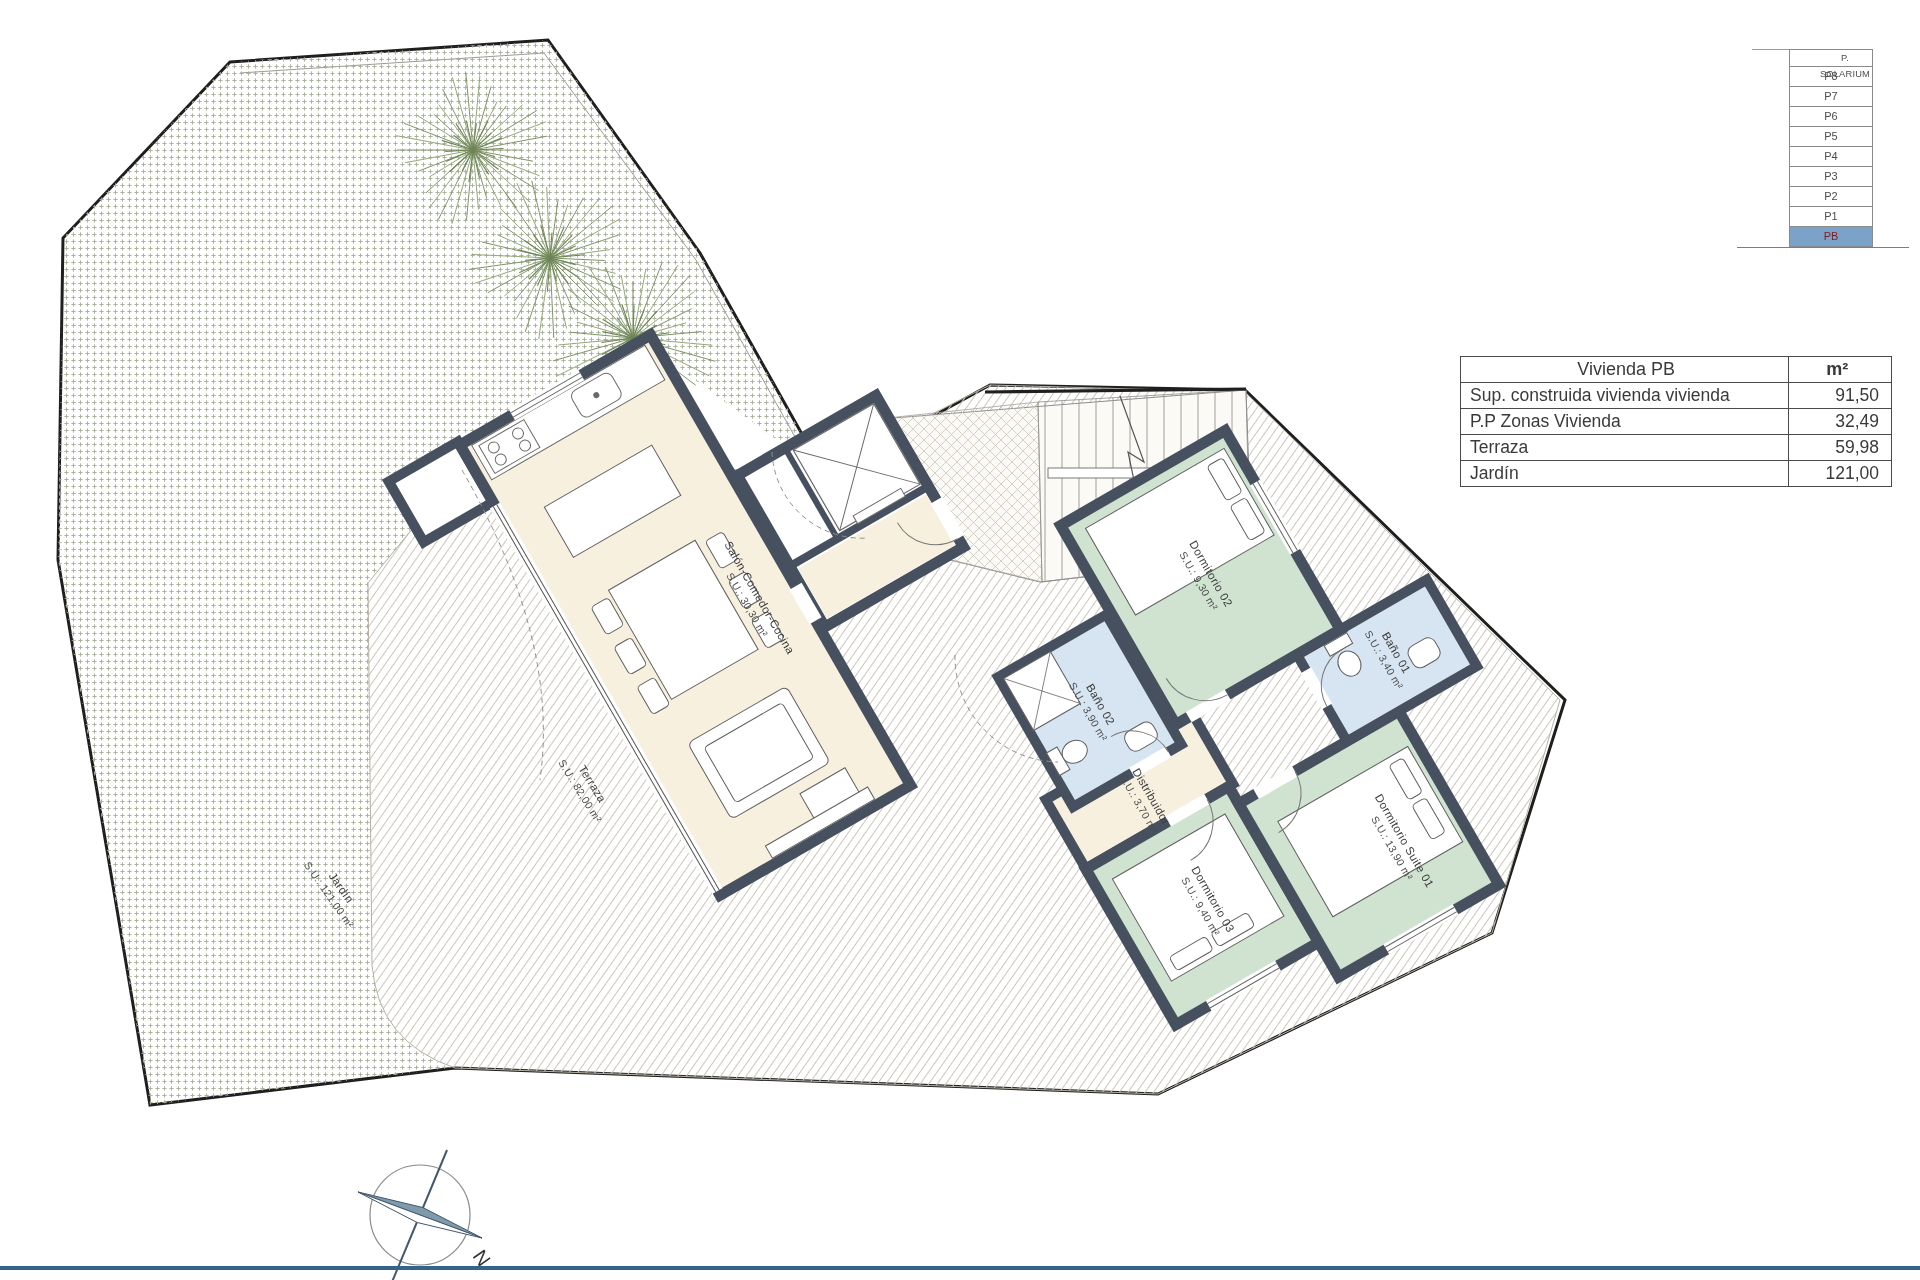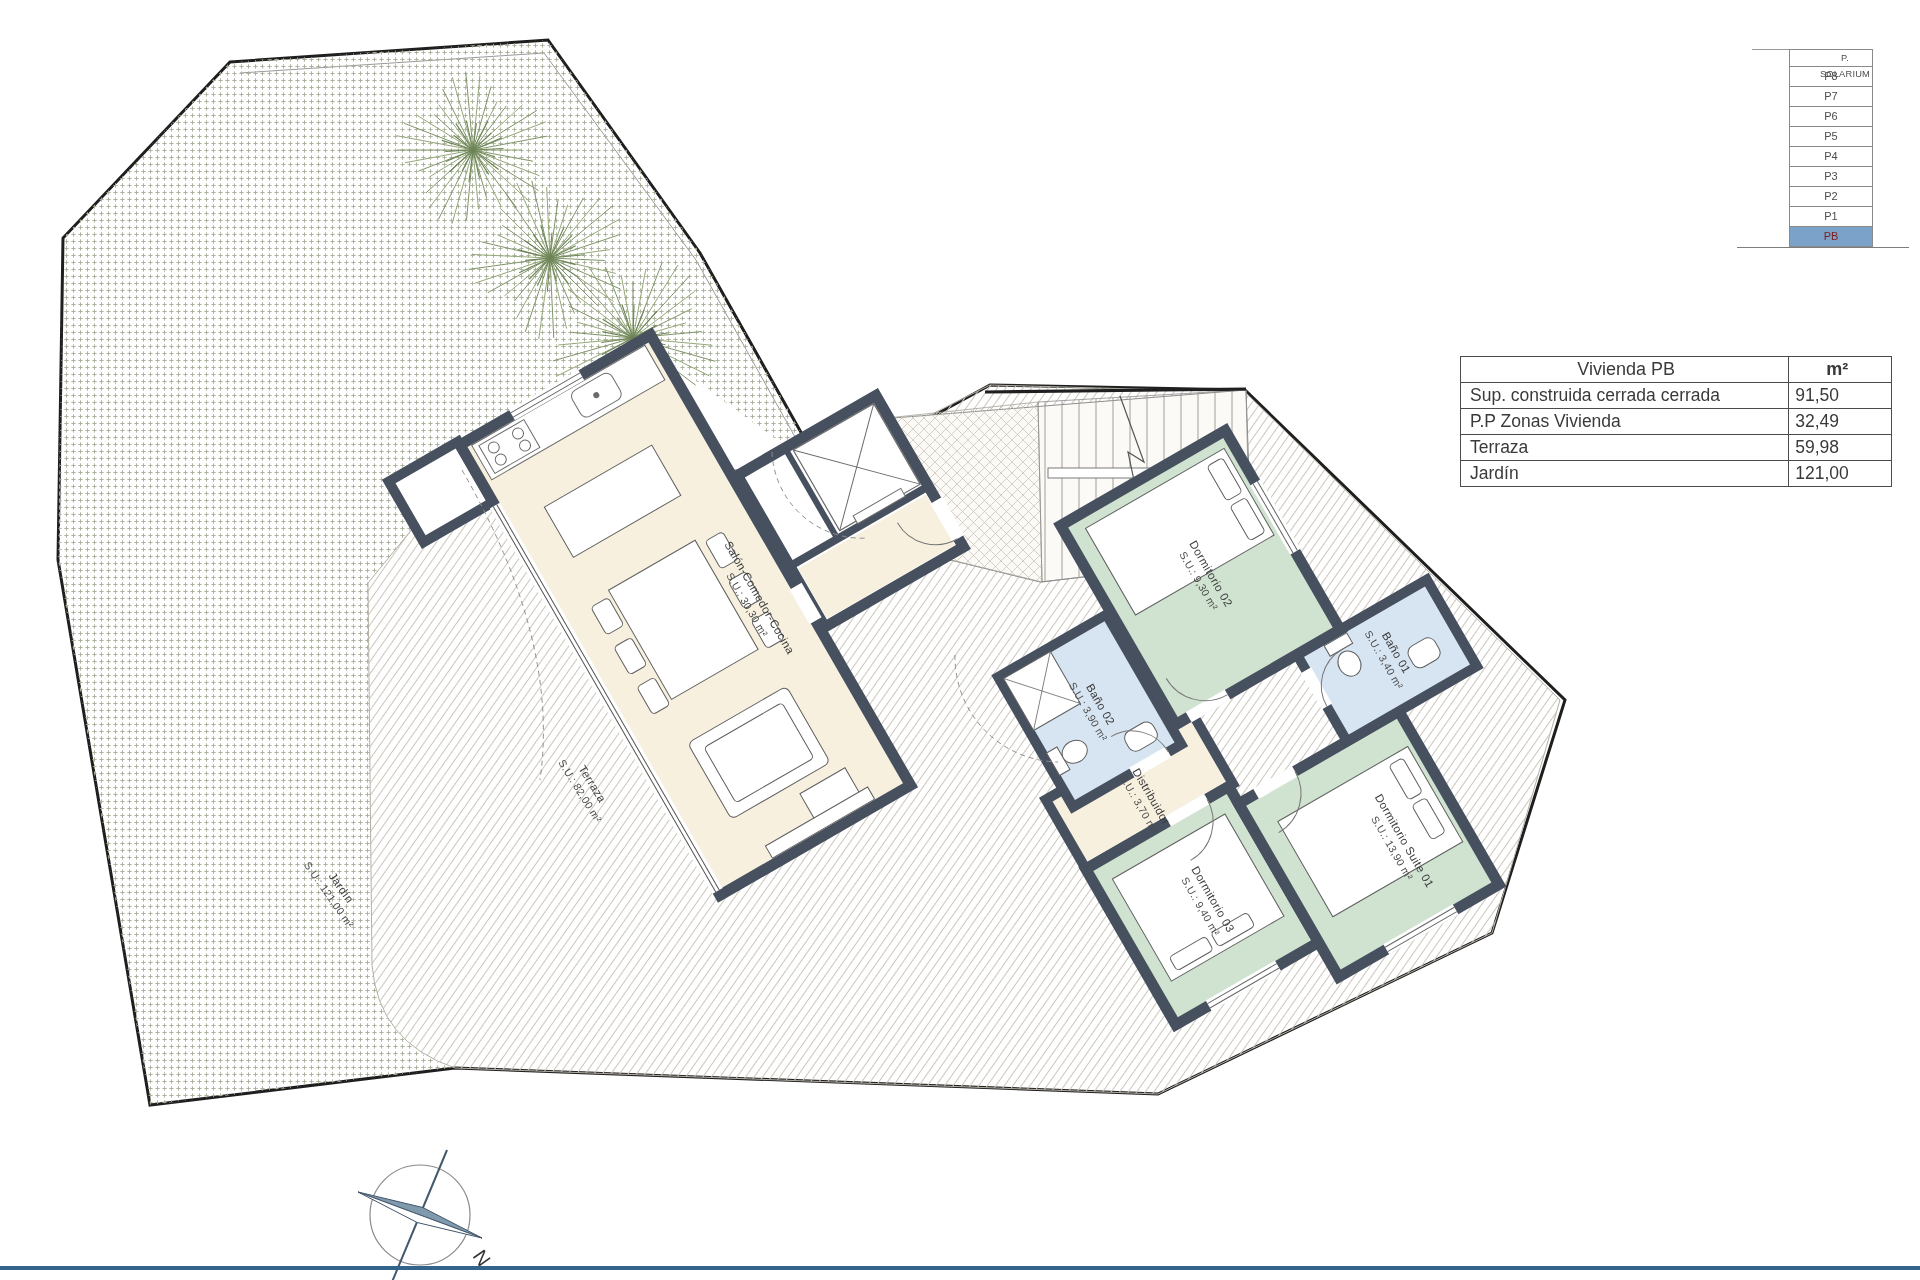--- a/index.html
+++ b/index.html
@@ -7,21 +7,21 @@
          font-family:"Liberation Sans", sans-serif;}
   svg text{font-family:"Liberation Sans", sans-serif;}
   .room-label{font-size:11.5px;fill:#3c3c3c;letter-spacing:.4px;}
   .room-label-sub{font-size:10.5px;fill:#4a4a4a;letter-spacing:.3px;}
 
   
   .area-table{position:absolute;left:1460px;top:316px;width:432px;border-collapse:collapse;
               color:#3a3a3a;font-size:17.5px;margin-top:40px;}
   .area-table td{border:1.4px solid #4a4a4a;height:25px;padding:0 6px;background:#fff;}
   .area-table .lbl{width:330px;text-align:left;padding-left:9px;}
-  .area-table .val{width:86px;text-align:left;padding-right:12px;}
+  .area-table .val{width:86px;text-align:right;padding-right:12px;}
   .area-table .hdr{text-align:center;font-size:18px;}
 
   
   .floor-selector{position:absolute;left:1789px;top:49px;width:84px;color:#4c4c4c;}
   .floor-selector .row{height:19px;line-height:19px;border:1px solid #8a8a8a;border-top:none;
        text-align:center;font-size:11px;background:#fff;cursor:pointer;}
   .floor-selector .title{height:16px;line-height:16px;font-size:9.3px;border-top:1px solid #8a8a8a;
        letter-spacing:.2px;padding-left:28px;}
   .floor-selector .row.selected{background:#7ba3c9;color:#7f1d1d;}
   .sel-ground{position:absolute;left:1737px;top:247px;width:172px;height:0;border-top:1.3px solid #7d7d7d;}
@@ -383,21 +383,21 @@
 </svg>
 
 
 <table class="area-table">
   <tbody>
         <tr>
     <td class="hdr lbl">Vivienda PB</td>
     <td class="hdr val" style="text-align:center;font-weight:bold;">m²</td>
   </tr>
   <tr>
-    <td class="lbl">Sup. construida cerrada cerrada</td>
+    <td class="lbl">Sup. construida vivienda vivienda</td>
     <td class="val">91,50</td>
   </tr>
   <tr>
     <td class="lbl">P.P Zonas Vivienda</td>
     <td class="val">32,49</td>
   </tr>
   <tr>
     <td class="lbl">Terraza</td>
     <td class="val">59,98</td>
   </tr>

